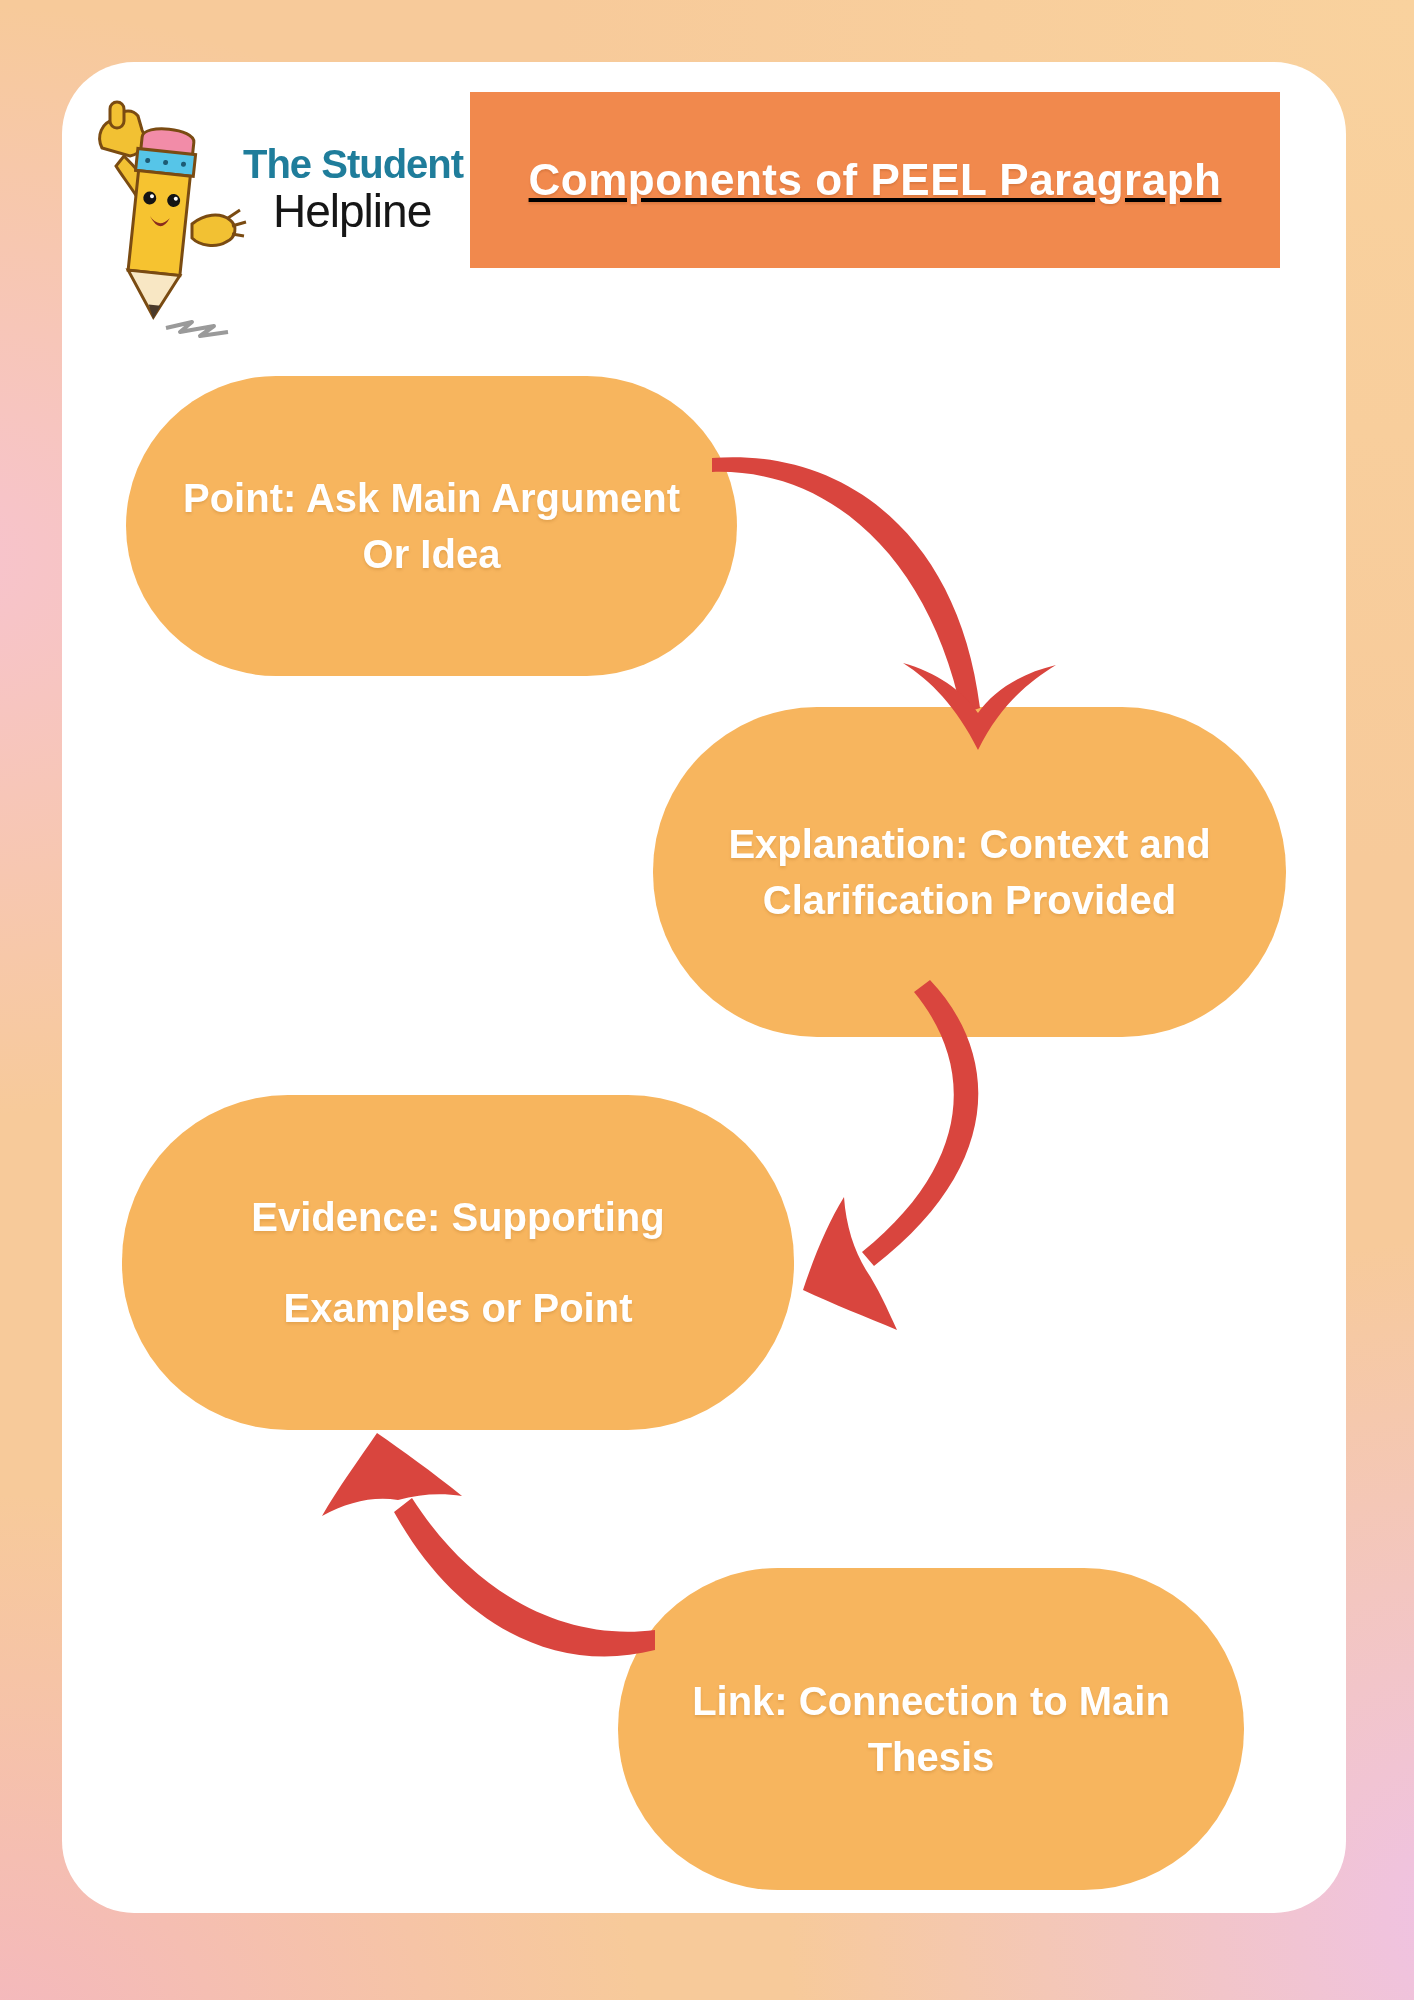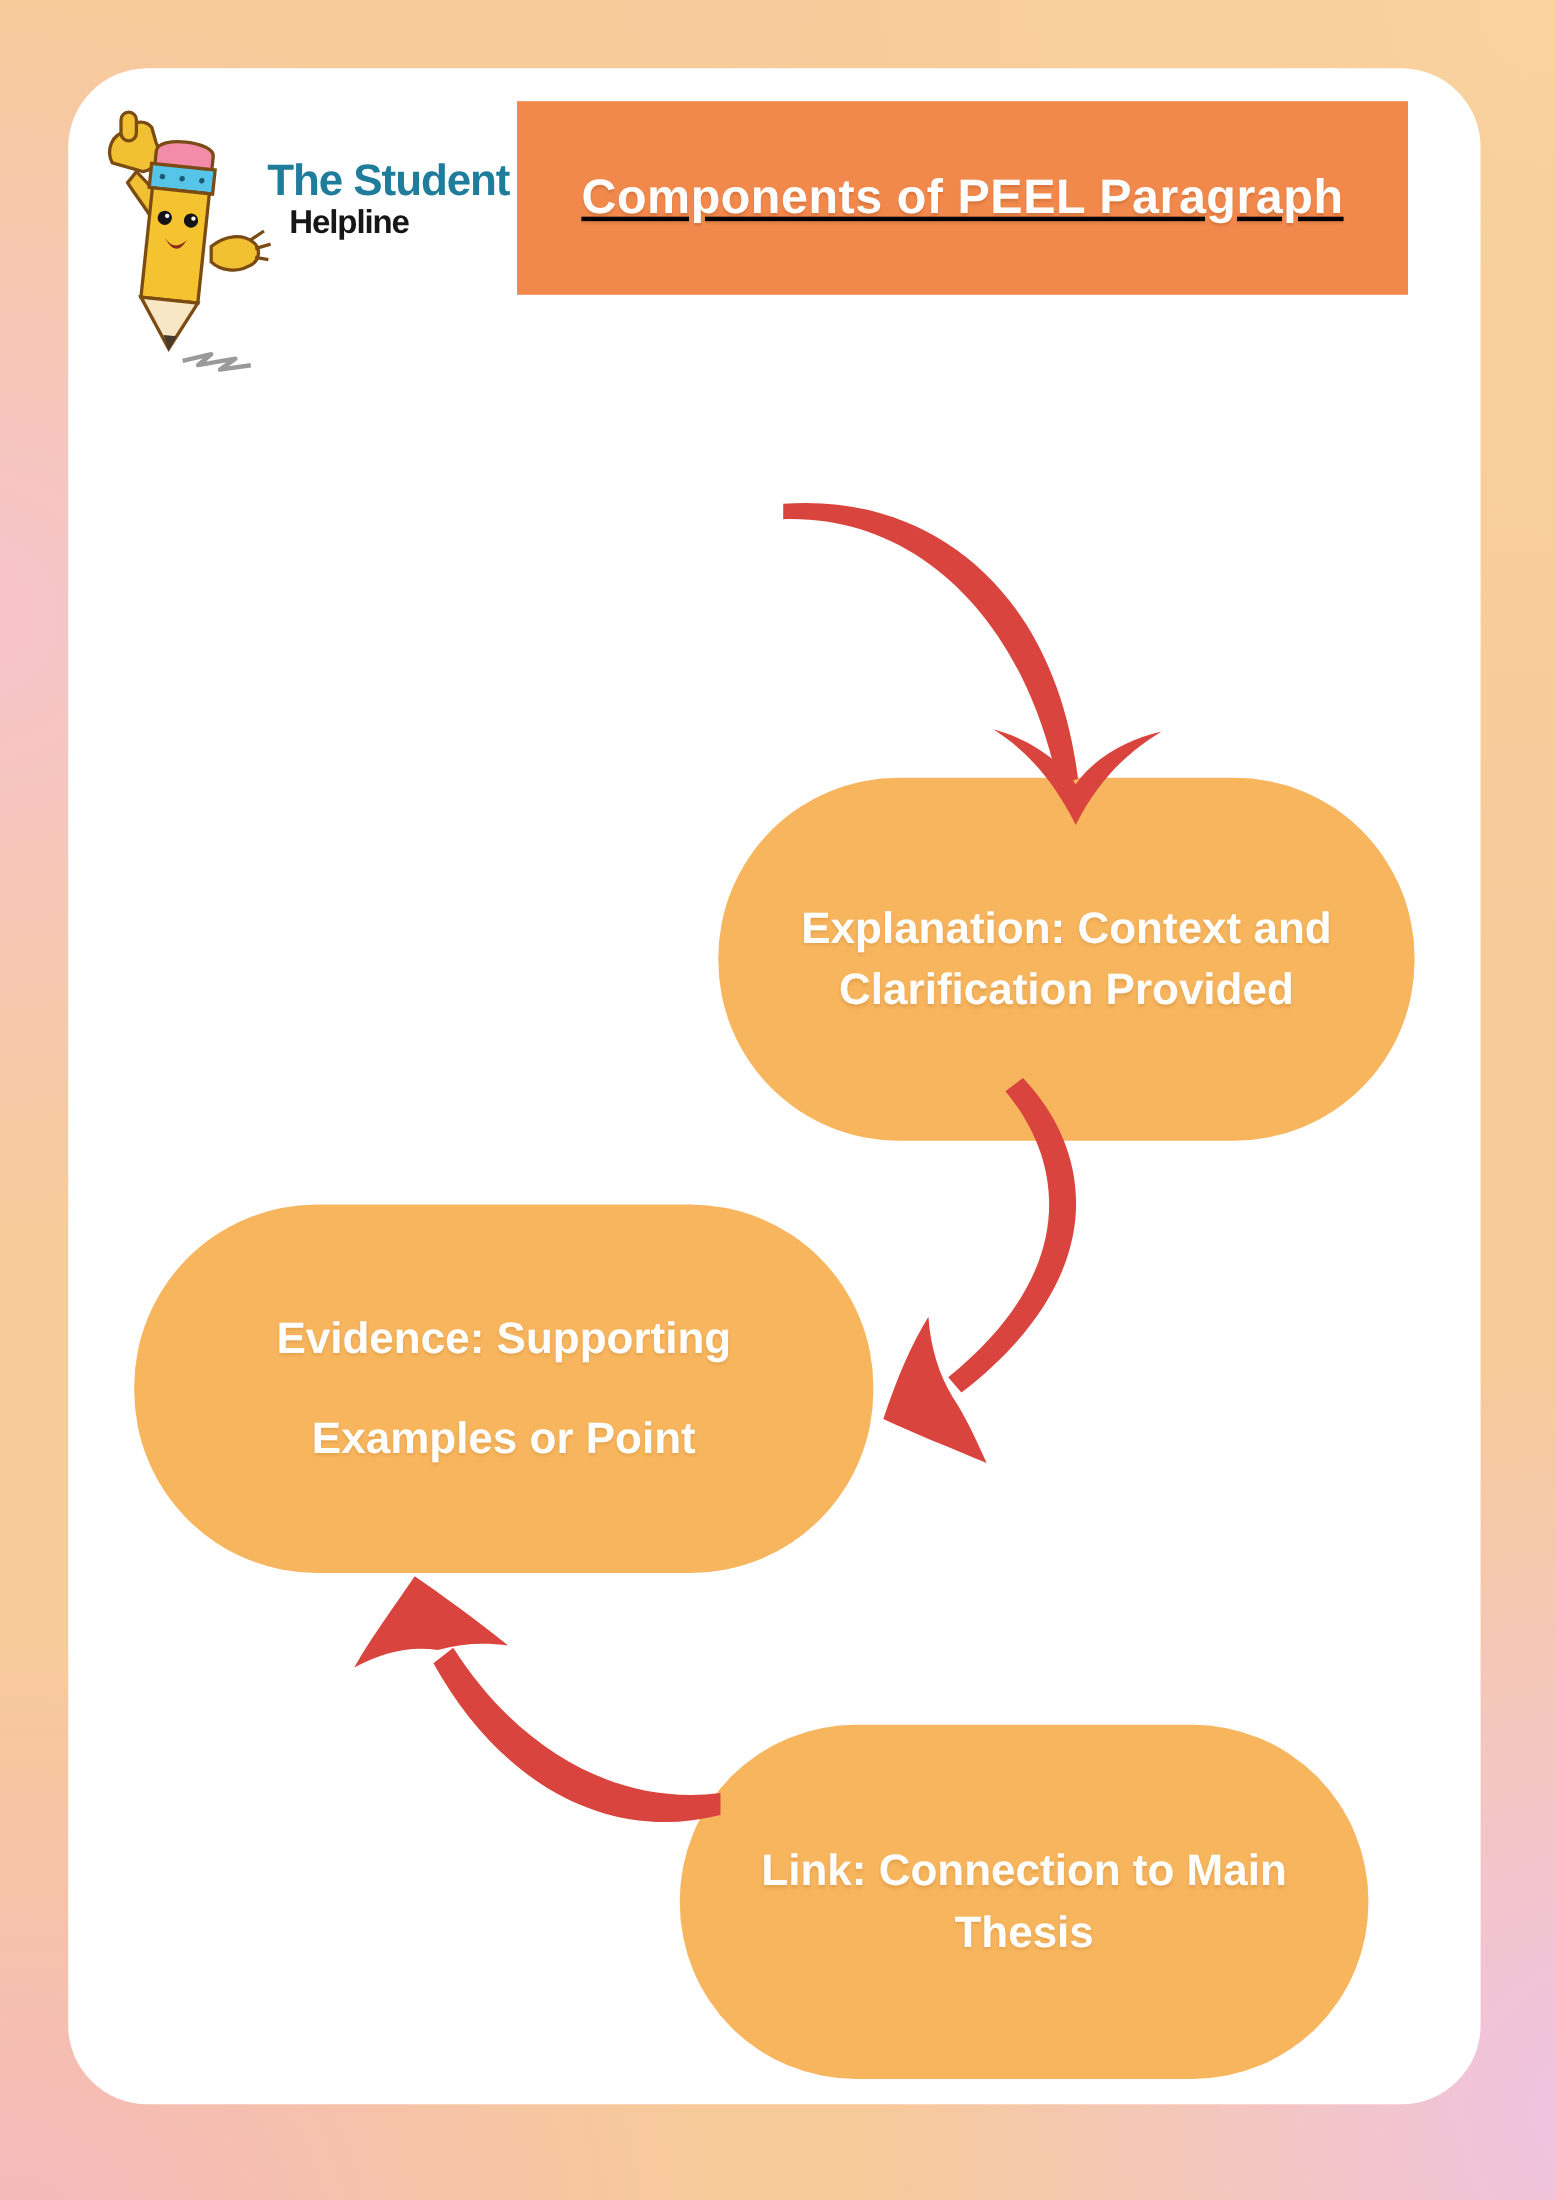--- a/index.html
+++ b/index.html
@@ -26,22 +26,22 @@
   }
   
   .logo{position:absolute;left:88px;top:96px;width:380px;height:255px;}
   .logo svg{position:absolute;left:0;top:0;}
   .logo-text{position:absolute;left:155px;top:48px;line-height:1;}
   .logo-line1{
     display:block;font-weight:bold;font-size:40px;letter-spacing:-1px;
     color:#1F7D9B;
   }
   .logo-line2{
-    display:block;font-weight:bold;font-size:30px;letter-spacing:-1px;
-    color:#161616;margin:4px 0 0 20px;
+    display:block;font-weight:normal;font-size:46px;letter-spacing:-1px;
+    color:#161616;margin:4px 0 0 30px;
   }
   
   .banner{
     position:absolute;left:470px;top:92px;width:810px;height:176px;
     background:#F1894D;
     display:flex;align-items:center;justify-content:center;text-decoration:underline;
   }
   .banner-title{
     color:#ffffff;font-weight:bold;font-size:44px;letter-spacing:.5px;
     text-shadow:0 2px 2px rgba(120,50,0,.18);
@@ -108,20 +108,24 @@
     <div class="logo-text">
       <span class="logo-line1">The Student</span>
       <span class="logo-line2">Helpline</span>
     </div>
   </div>
 
   <div class="banner">
     <span class="banner-title">Components of PEEL Paragraph</span>
   </div>
 
+  <div class="bubble bubble-point">
+    <span>Point: Ask Main Argument</span>
+    <span>Or Idea</span>
+  </div>
   <div class="bubble bubble-explanation">
     <span>Explanation: Context and</span>
     <span>Clarification Provided</span>
   </div>
   <div class="bubble bubble-evidence">
     <span>Evidence: Supporting</span>
     <span>Examples or Point</span>
   </div>
   <div class="bubble bubble-link">
     <span>Link: Connection to Main</span>

